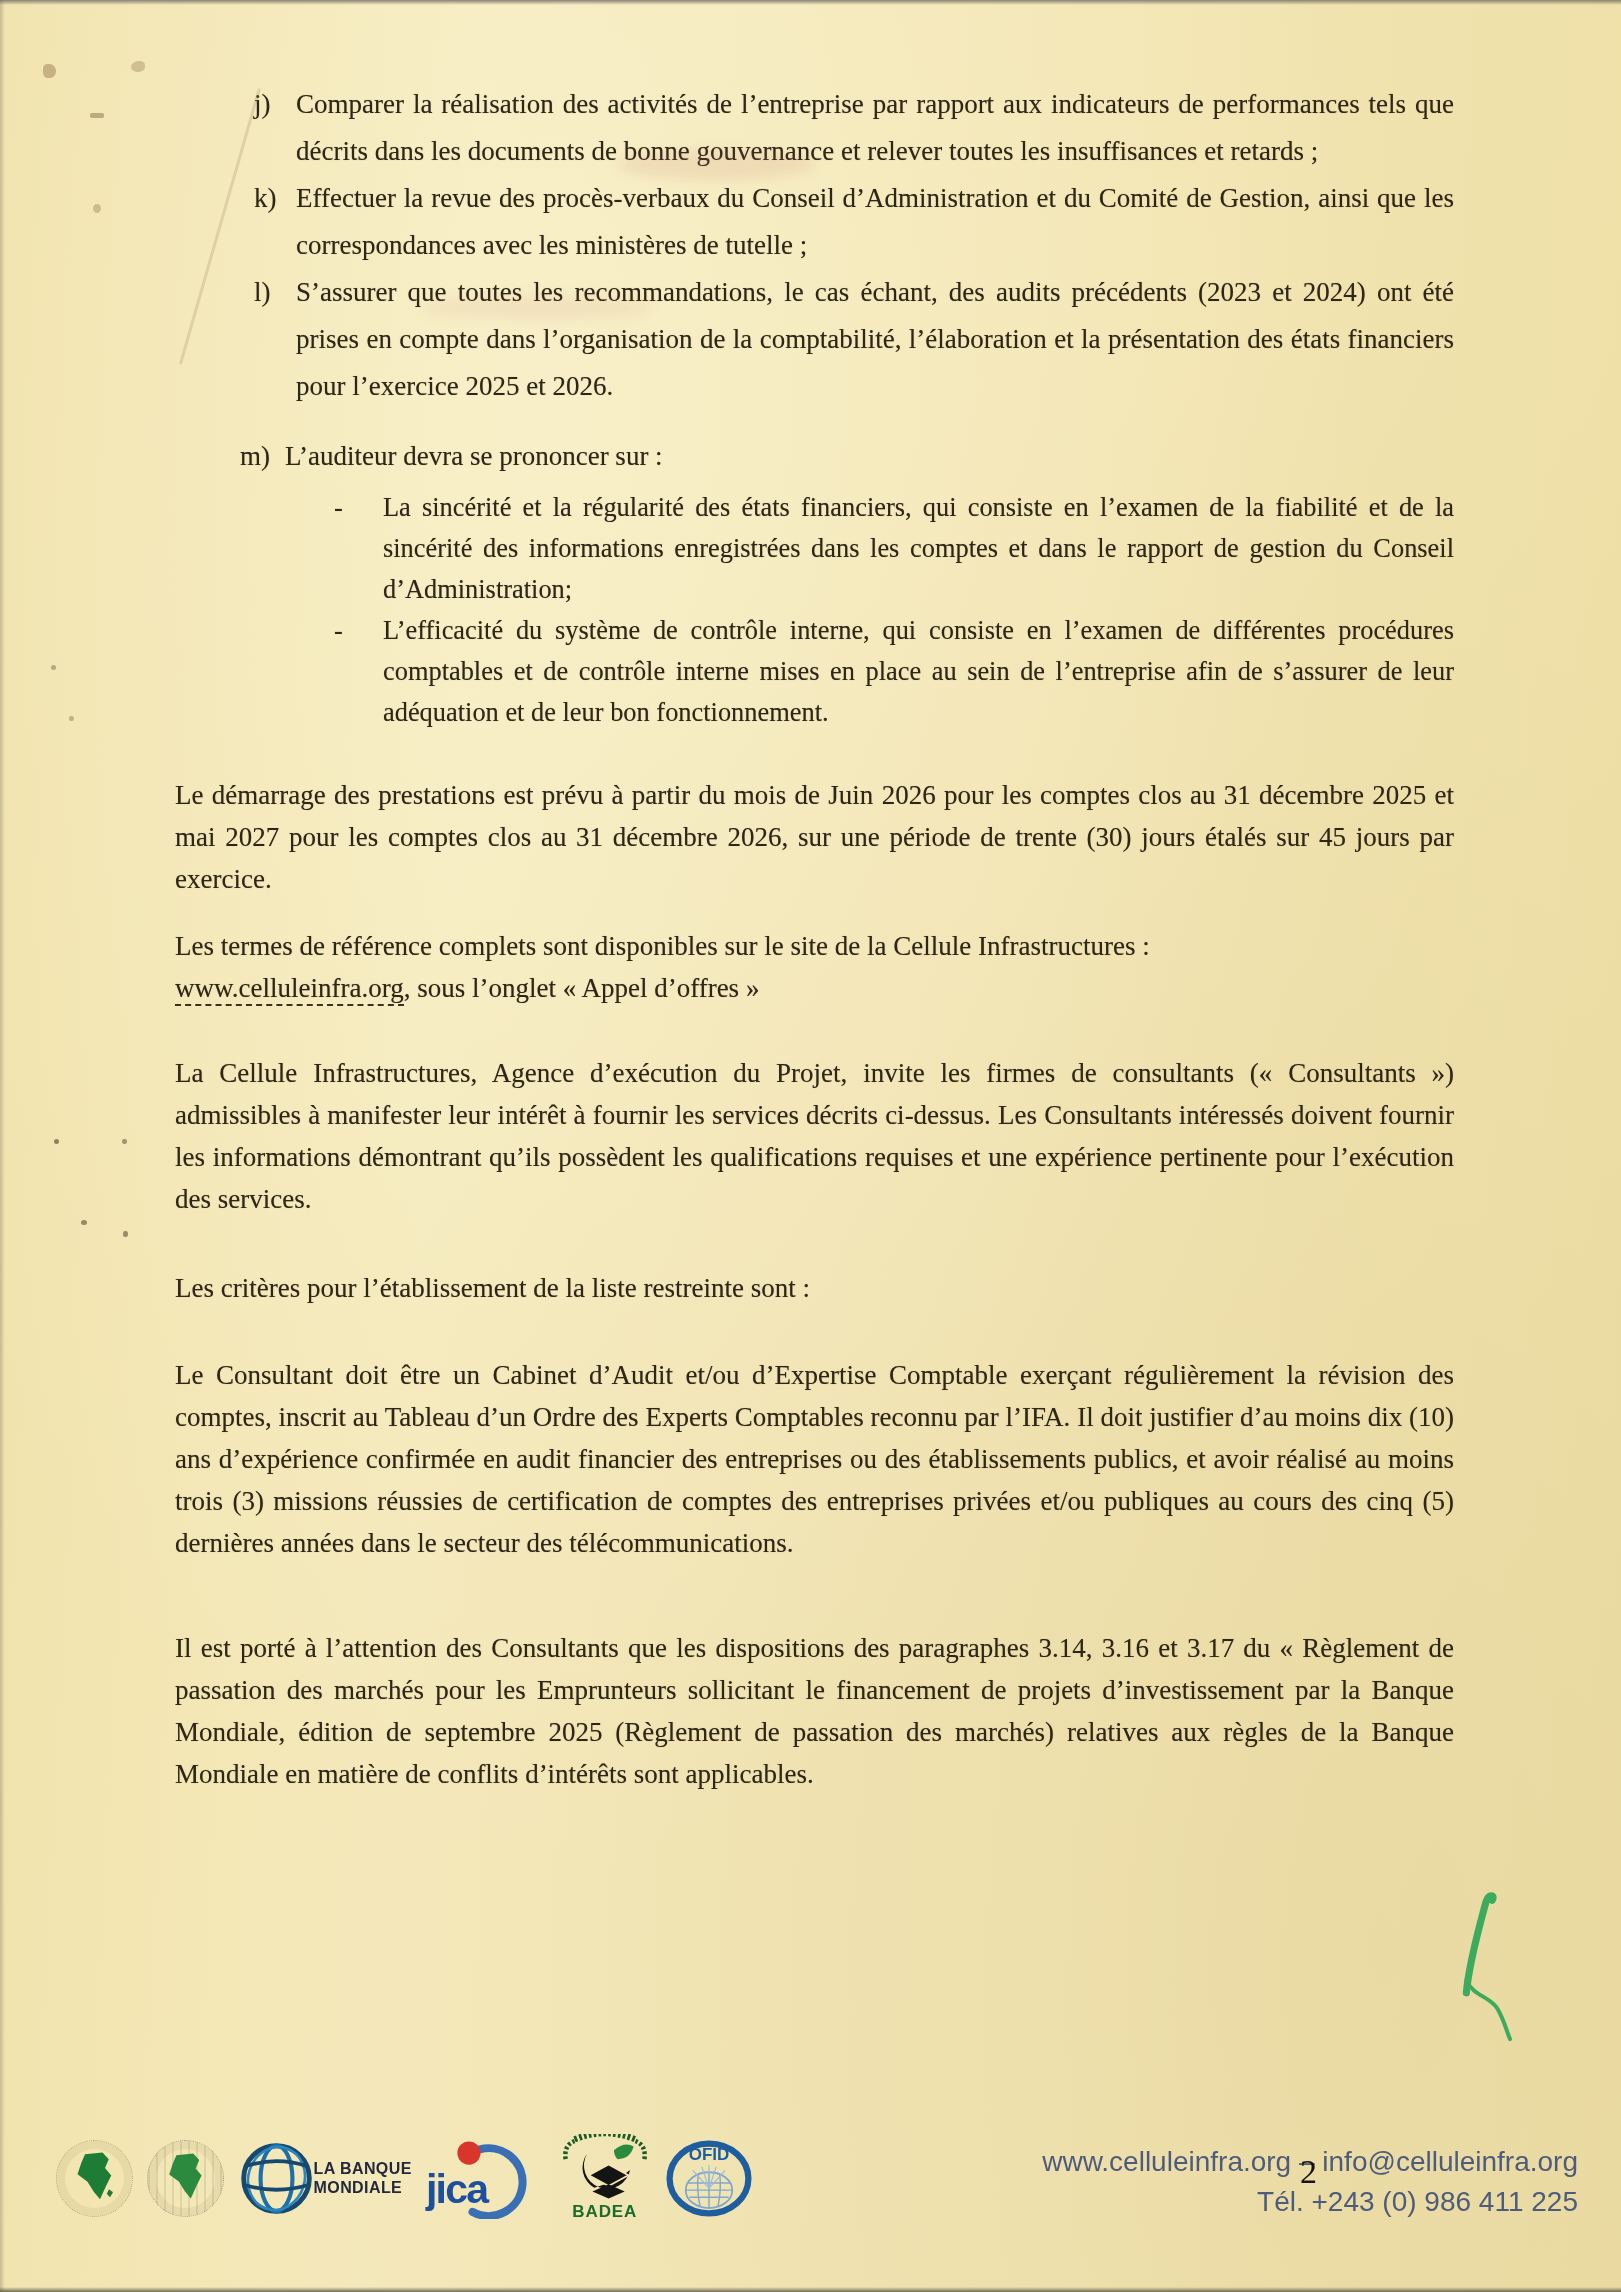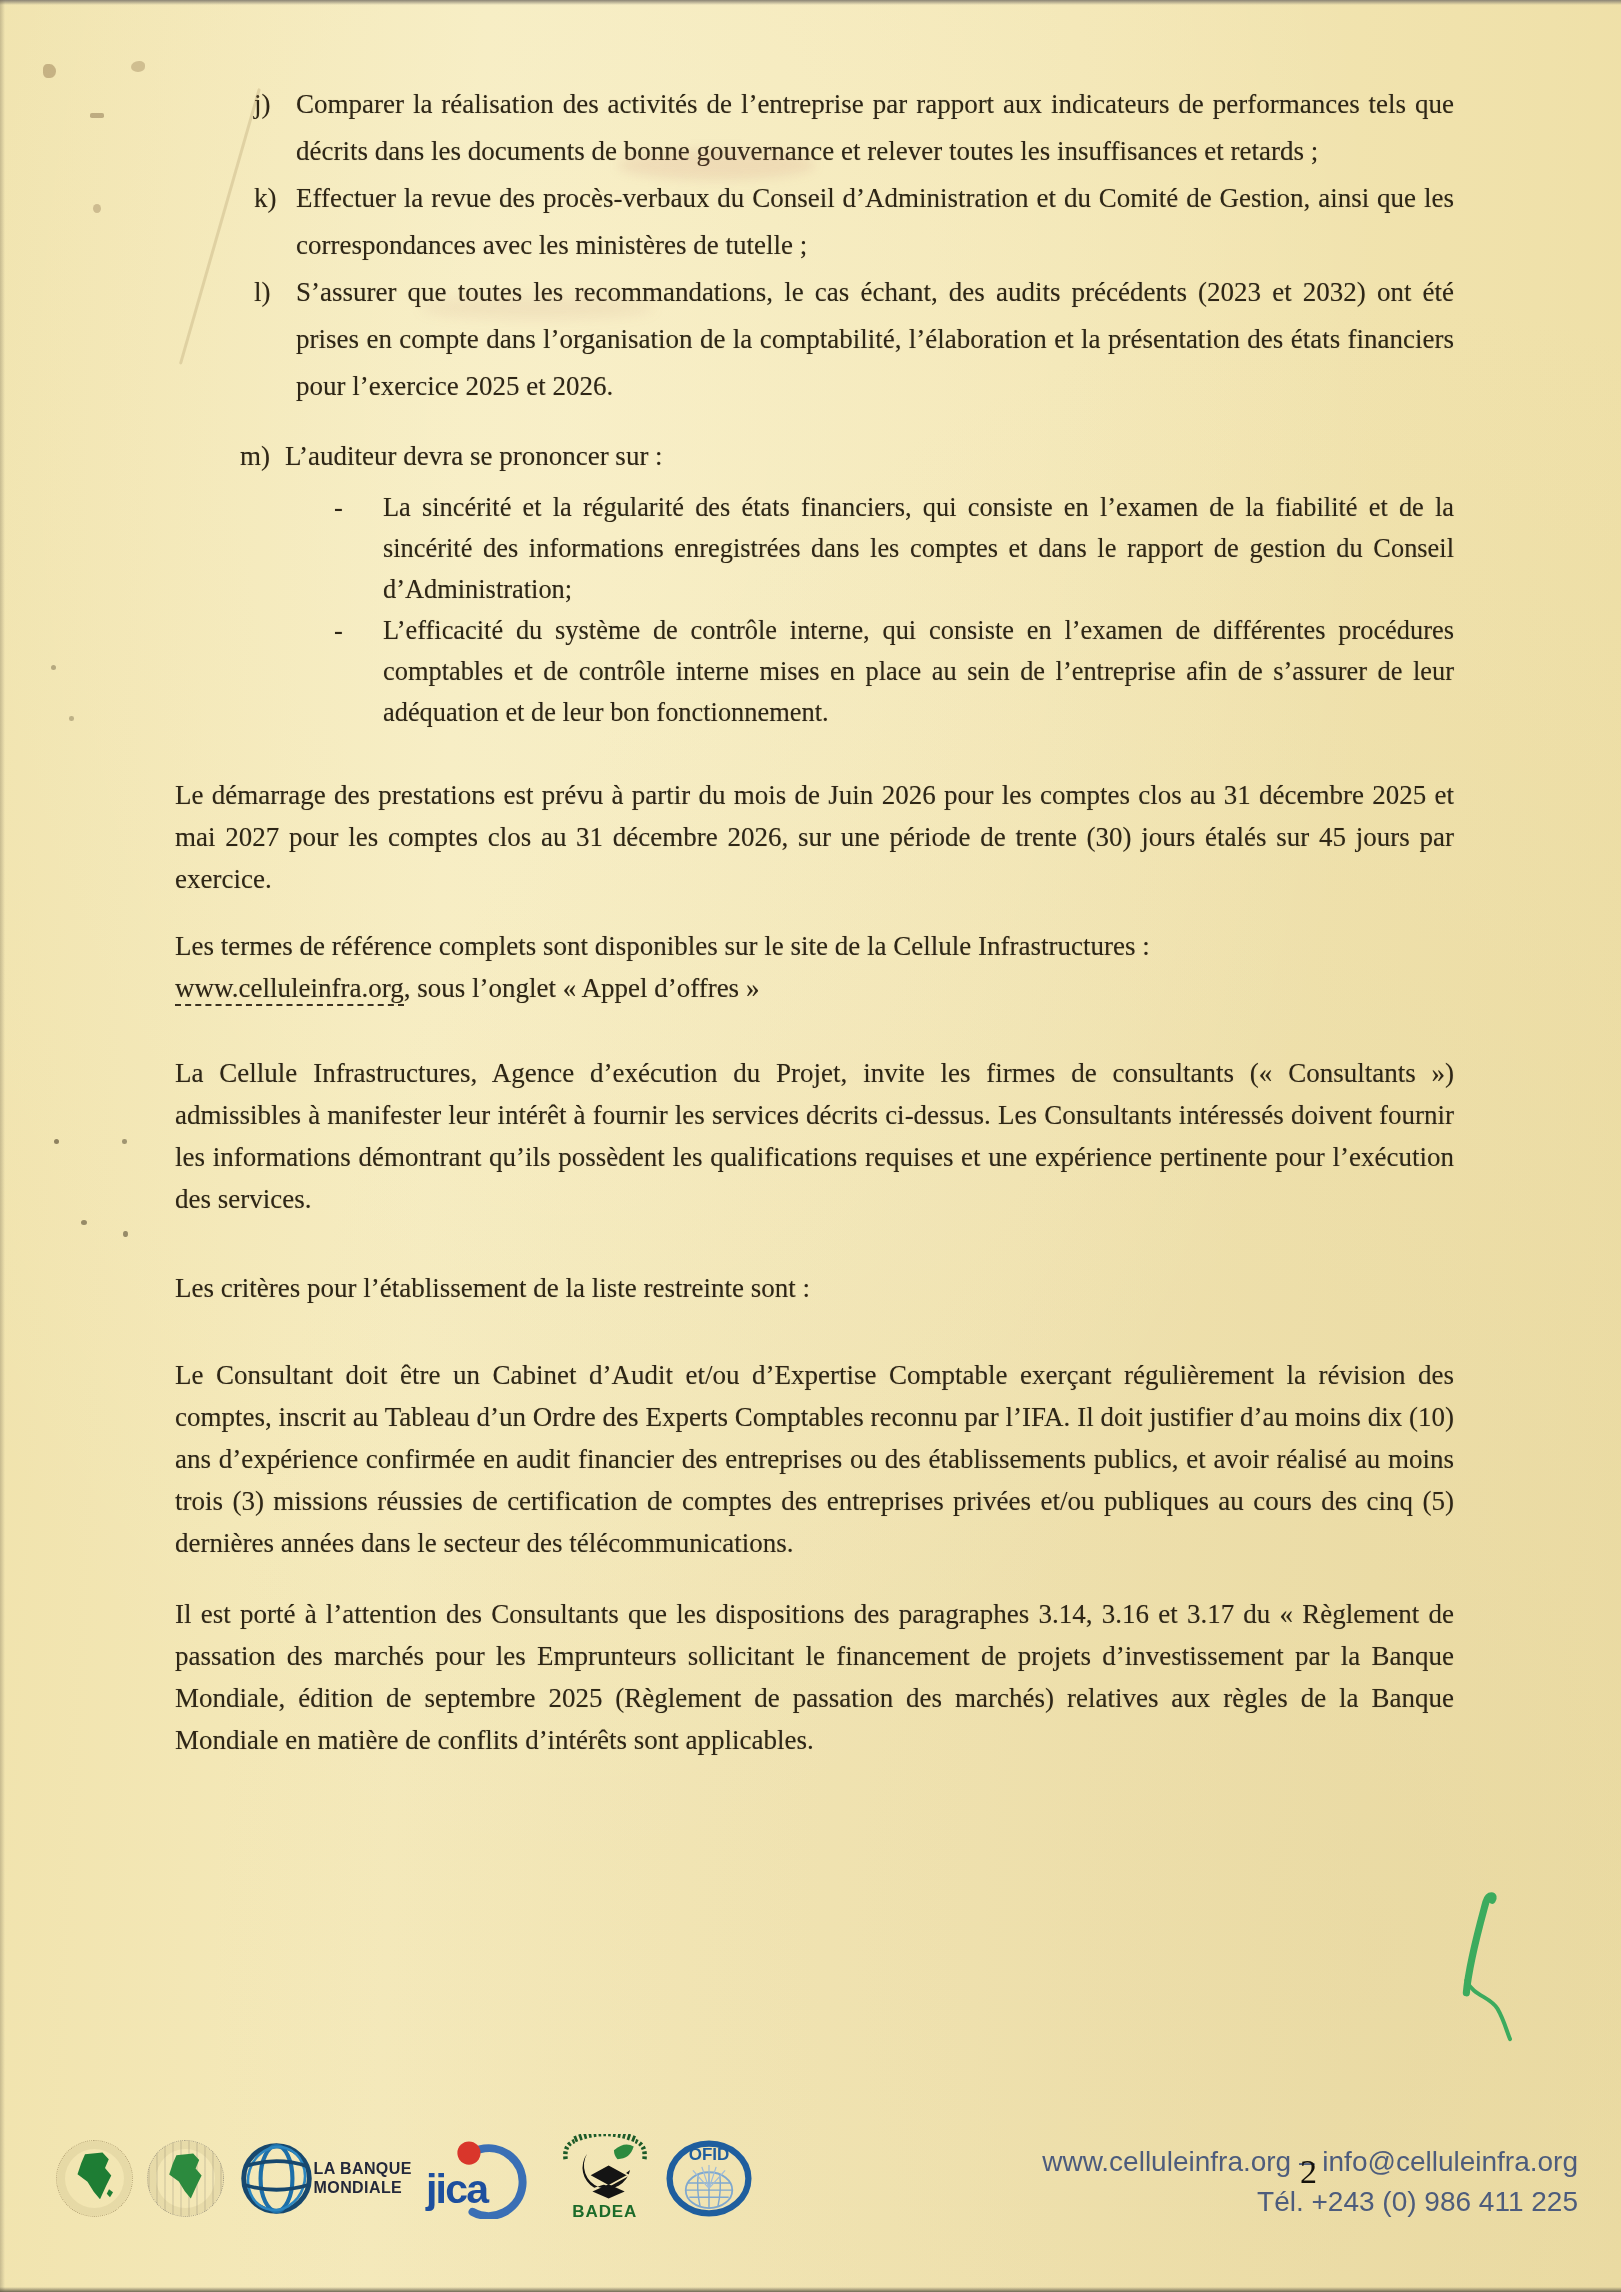--- a/index.html
+++ b/index.html
@@ -37,21 +37,21 @@
   .sub .dash{flex:0 0 49px;}
   .sub .subtext{flex:1;}
   .subwrap{margin-top:7.2px;}
   .para{line-height:42px;}
   .p1{margin-top:41px;}
   .p2{margin-top:25px;}
   .p3{margin-top:43px;}
   .p4{margin-top:47px;}
   .p5{margin-top:45px;}
   .p6{margin-top:41px;}
-  .p7{margin-top:29px;}
+  .p7{margin-top:63px;}
   .weblink{
     text-decoration:none;color:#2e2616;
     border-bottom:2.7px dashed #3a3120;padding-bottom:0.9px;
   }
 
   
   .footer-logos{
     position:absolute;left:56px;top:2133px;height:90px;
     display:flex;align-items:center;gap:14.3px;
   }
@@ -123,21 +123,21 @@
     <div class="li">
       <span class="marker">j)</span>
       <div class="litext jtext">Comparer la réalisation des activités de l’entreprise par rapport aux indicateurs de performances tels que décrits dans les documents de bonne gouvernance et relever toutes les insuffisances et retards ;</div>
     </div>
     <div class="li">
       <span class="marker">k)</span>
       <div class="litext jtext">Effectuer la revue des procès-verbaux du Conseil d’Administration et du Comité de Gestion, ainsi que les correspondances avec les ministères de tutelle ;</div>
     </div>
     <div class="li">
       <span class="marker">l)</span>
-      <div class="litext jtext">S’assurer que toutes les recommandations, le cas échant, des audits précédents (2023 et 2032) ont été prises en compte dans l’organisation de la comptabilité, l’élaboration et la présentation des états financiers pour l’exercice 2025 et 2026.</div>
+      <div class="litext jtext">S’assurer que toutes les recommandations, le cas échant, des audits précédents (2023 et 2024) ont été prises en compte dans l’organisation de la comptabilité, l’élaboration et la présentation des états financiers pour l’exercice 2025 et 2026.</div>
     </div>
 
     <div class="li li-m">
       <span class="marker">m)</span>
       <div class="litext">L’auditeur devra se prononcer sur :</div>
     </div>
 
     <div class="subwrap">
       <div class="sub">
         <span class="dash">-</span>

